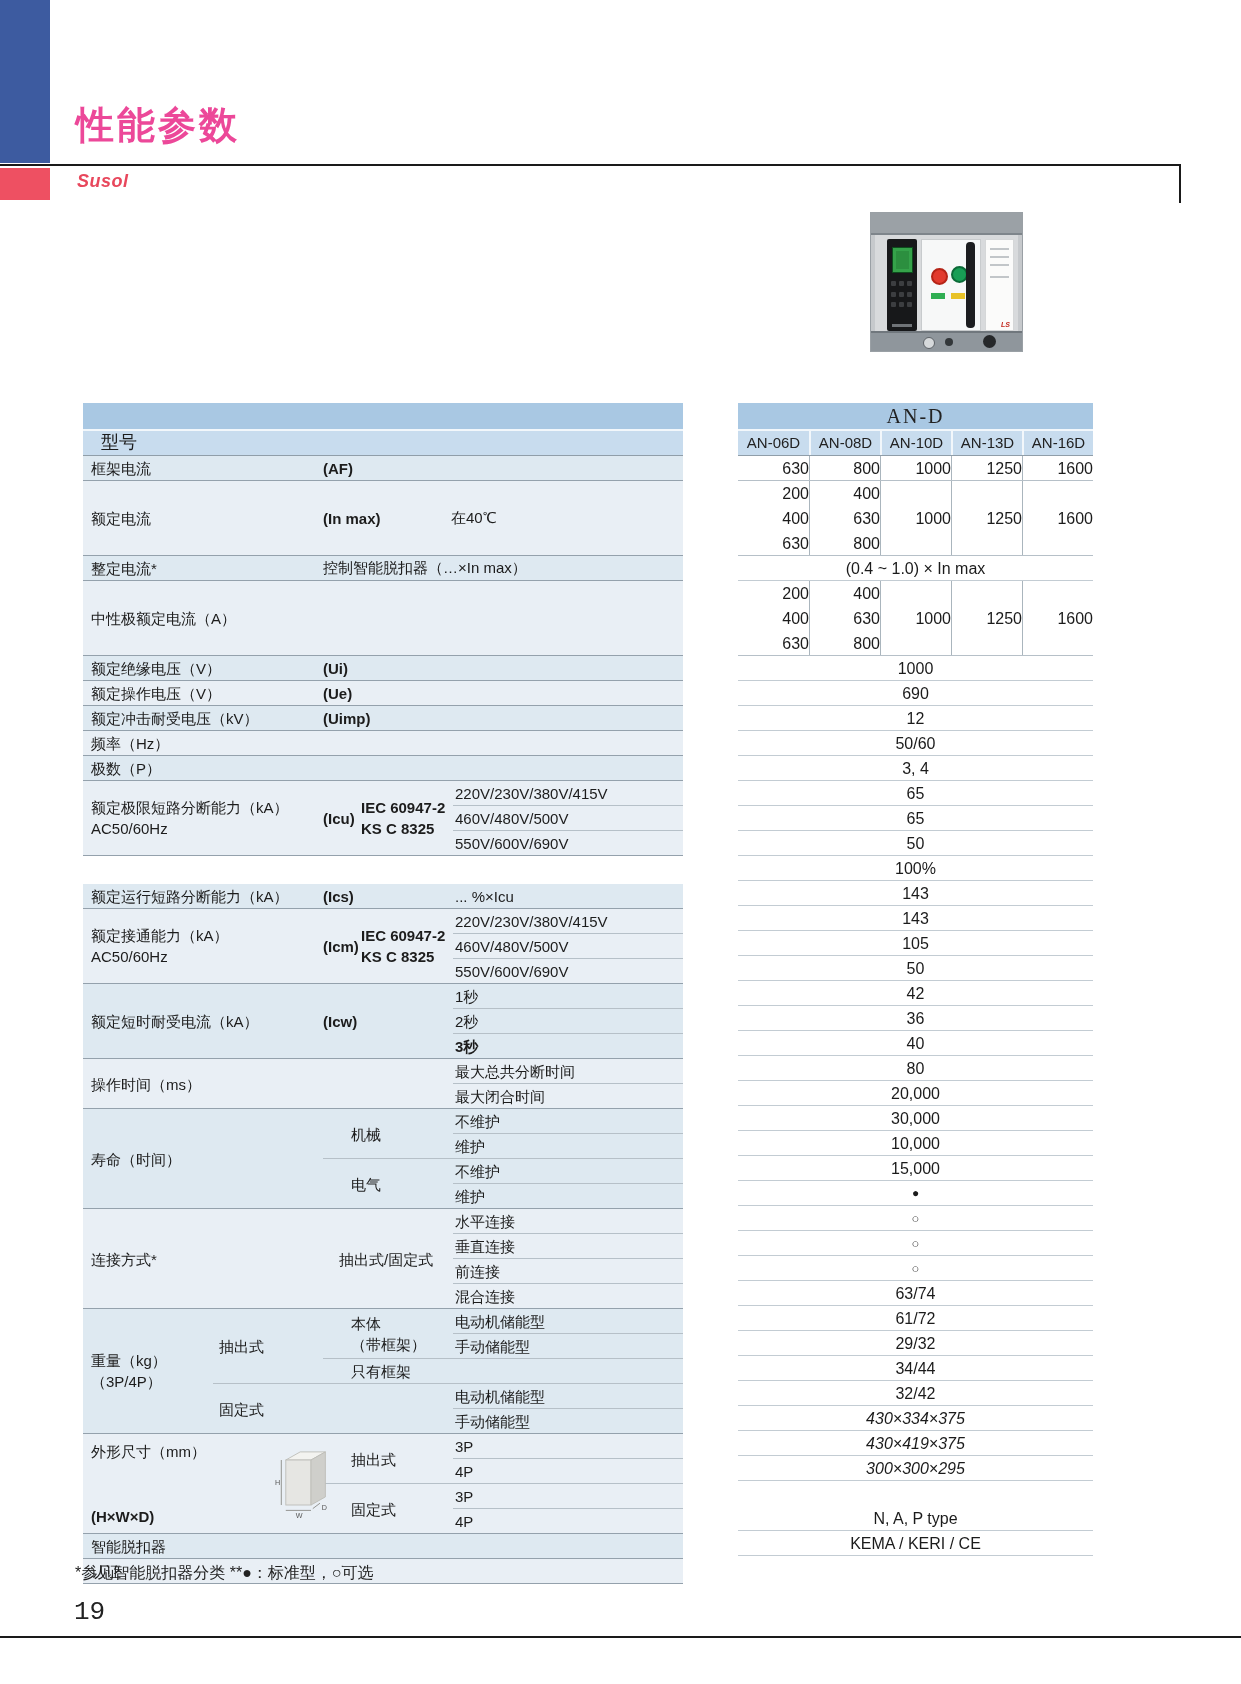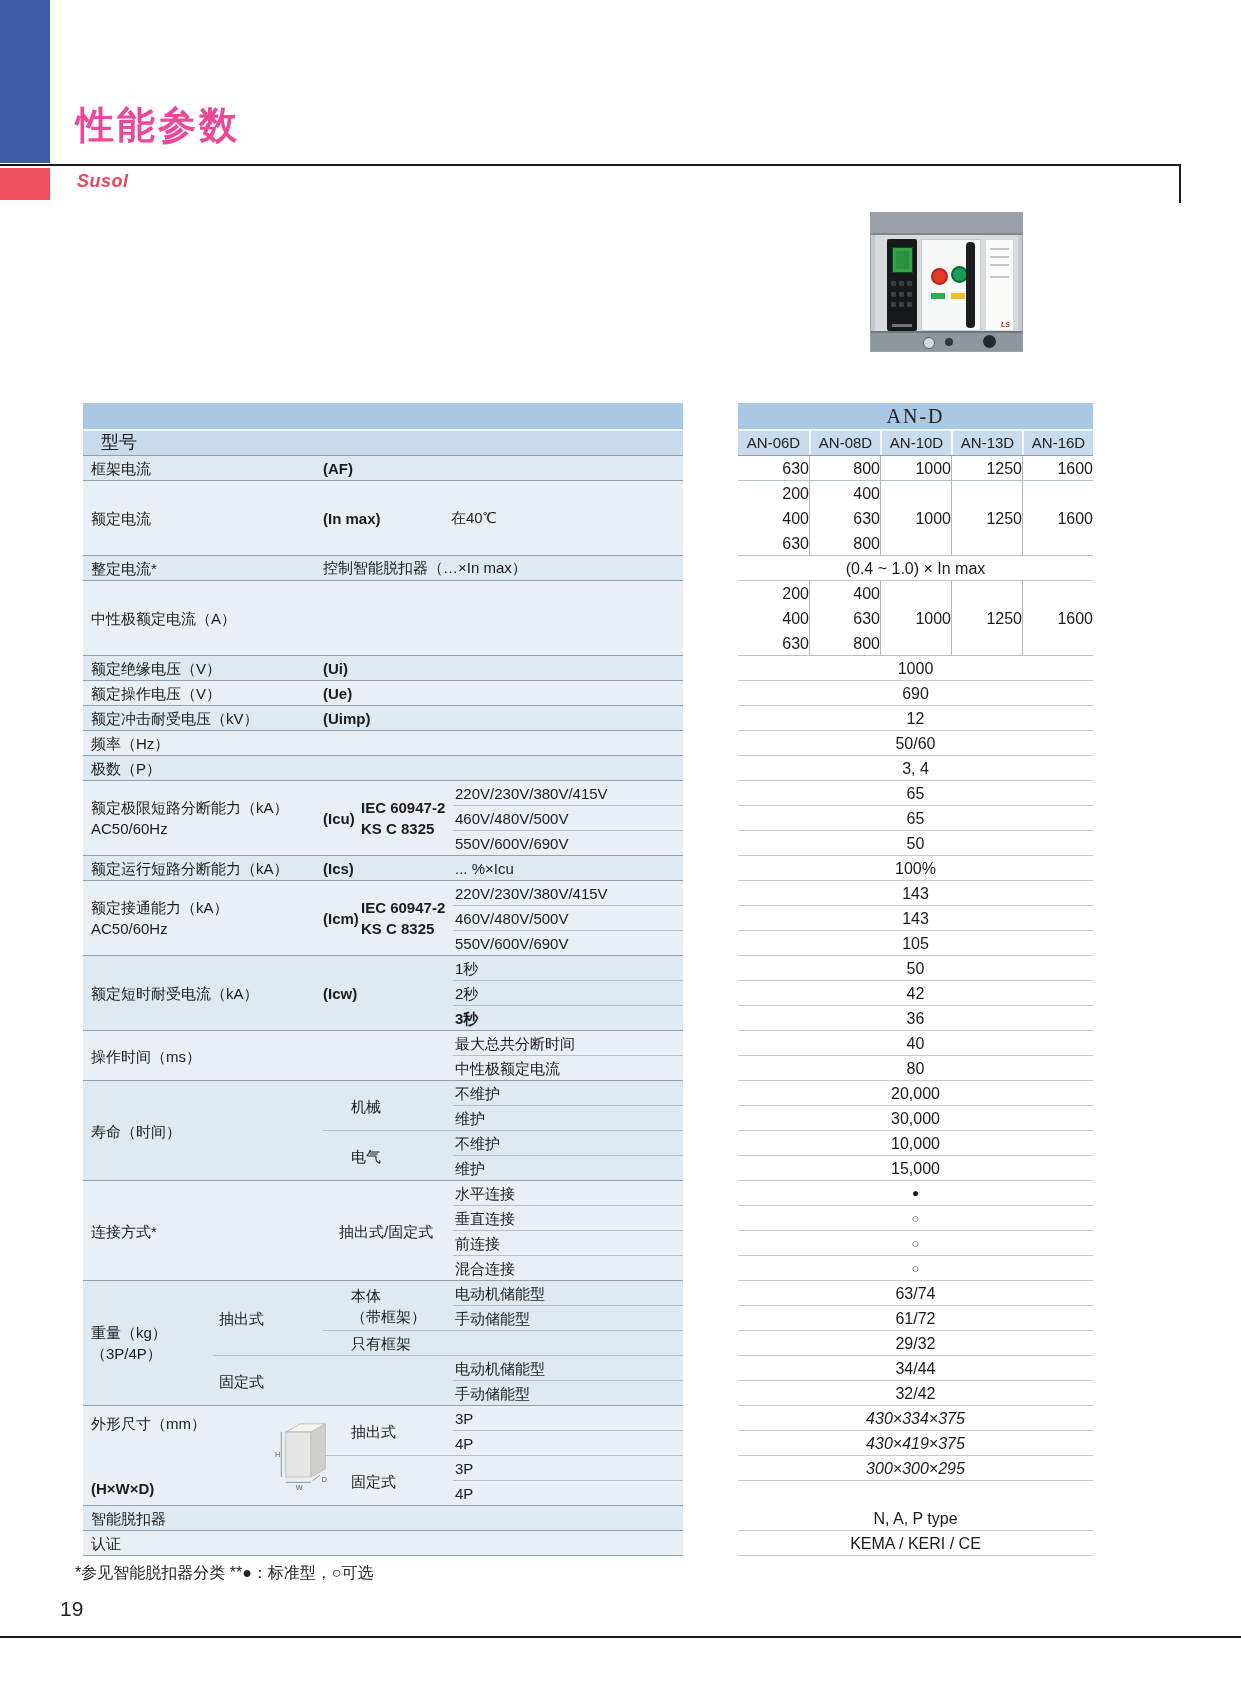--- a/index.html
+++ b/index.html
@@ -86,21 +86,21 @@
   .rcol{width:71px;display:flex;flex-direction:column;justify-content:center;text-align:right;box-sizing:border-box;}
   .rcol + .rcol{border-left:1px solid #aab5bd;}
   .rcol div{height:25px;line-height:25px;}
   .rrow{height:25px;line-height:25px;text-align:center;border-bottom:1px solid #c3ccd3;box-sizing:border-box;}
   .rrow.dotf{font-size:12px;}
   .rrow.dote{font-size:13px;color:#333;}
 
   
   #footnote{position:absolute;left:75px;top:1563px;font-size:16px;
             font-family:"Liberation Sans","Liberation Serif",serif;color:#222;}
-  #pagenum{position:absolute;left:60px;top:1597px;font-size:21px;color:#222;}
+  #pagenum{position:absolute;left:74px;top:1597px;font-size:26px;color:#222;font-family:Liberation Mono, monospace;}
   #bottom-rule{position:absolute;left:0;top:1636px;width:1241px;height:2px;background:#1a1a1a;}
 </style>
 </head>
 <body>
 
 <div id="page">
 
   <div id="corner-blue"></div>
   <div id="corner-red"></div>
   <div id="page-title">性能参数</div>
@@ -217,21 +217,21 @@
           <div class="cell std">
             <div>IEC 60947-2</div>
             <div>KS C 8325</div>
           </div>
           <div class="subcell" style="top: 0px;">220V/230V/380V/415V</div>
           <div class="subcell" style="top: 25px;">460V/480V/500V</div>
           <div class="subcell" style="top: 50px;">550V/600V/690V</div>
           <div class="sepline" style="top: 24px; left: 370px; width: 230px;"></div>
           <div class="sepline" style="top: 49px; left: 370px; width: 230px;"></div>
         </div>
-        <div class="band" style="height: 25px;">
+        <div class="band" style="height: 25px; margin-top: 28px;">
           <div class="lb">
             <div class="lbl">额定运行短路分断能力（kA）</div>
           </div>
           <div class="cell code">(Ics)</div>
           <div class="subcell" style="top: 0px;">... %×Icu</div>
         </div>
         <div class="band alt" style="height: 75px;">
           <div class="lb">
             <div class="lbl">额定接通能力（kA）</div>
             <div class="lbl">AC50/60Hz</div>
@@ -256,21 +256,21 @@
           <div class="subcell" style="top: 25px;">2秒</div>
           <div class="subcell" style="top: 50px; font-weight: bold;">3秒</div>
           <div class="sepline" style="top: 24px; left: 370px; width: 230px;"></div>
           <div class="sepline" style="top: 49px; left: 370px; width: 230px;"></div>
         </div>
         <div class="band alt" style="height: 50px;">
           <div class="lb">
             <div class="lbl">操作时间（ms）</div>
           </div>
           <div class="subcell" style="top: 0px;">最大总共分断时间</div>
-          <div class="subcell" style="top: 25px;">中性极额定电流</div>
+          <div class="subcell" style="top: 25px;">最大闭合时间</div>
           <div class="sepline" style="top: 24px; left: 370px; width: 230px;"></div>
         </div>
         <div class="band" style="height: 100px;">
           <div class="lb">
             <div class="lbl">寿命（时间）</div>
           </div>
           <div class="gcell mid" style="top: 0px; height: 50px;">
             <div>机械</div>
           </div>
           <div class="gcell mid" style="top: 50px; height: 50px;">

